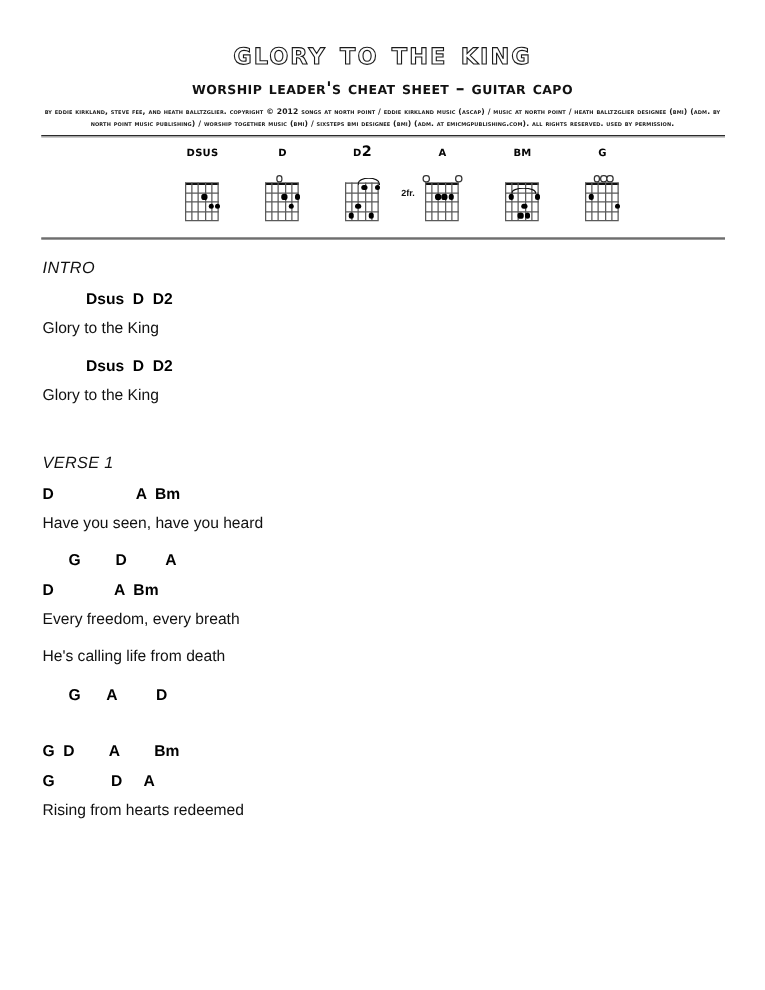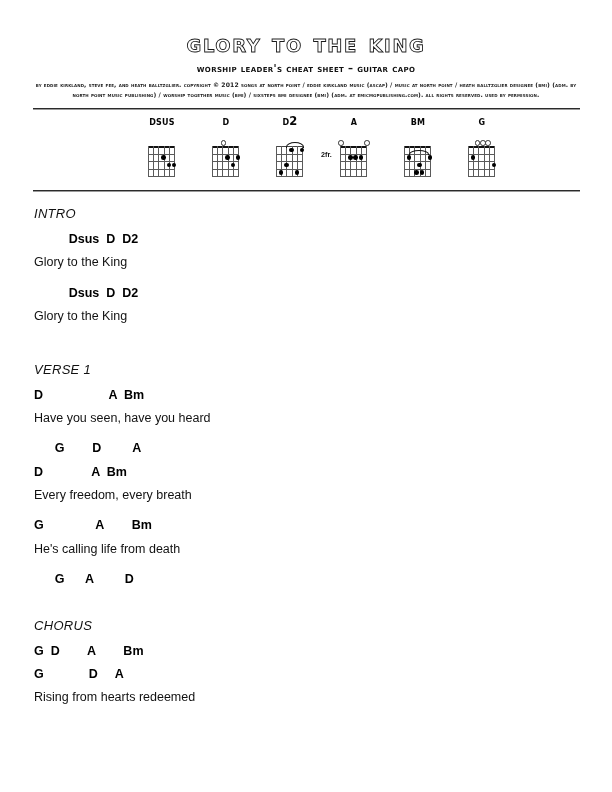--- a/index.html
+++ b/index.html
@@ -39,21 +39,21 @@
     color: #ffffff;
     -webkit-text-stroke: 0.9px #1a1a1a;
     margin: 0;
     padding-top: 30px;
     line-height: 1.0;
     white-space: nowrap;
   }
   .song-subtitle {
     text-align: center;
     font-family: "DejaVu Sans", sans-serif;
-    font-size: 10px;
+    font-size: 14px;
     font-weight: 700;
     font-variant: small-caps;
     text-transform: lowercase;
     letter-spacing: 0.35px;
     margin: 0;
     padding-top: 7px;
     color: #111111;
     white-space: nowrap;
   }
   .copyright {
@@ -389,29 +389,27 @@
 
     <div class="section-gap"></div>
 
     <div class="section">
       <div class="section-label">VERSE 1</div>
       <div class="chord-line">D                   A  Bm</div>
       <div class="lyric-line">Have you seen, have you heard</div>
       <div class="chord-line">      G        D         A</div>
       <div class="chord-line">D              A  Bm</div>
       <div class="lyric-line">Every freedom, every breath</div>
-      <div class="chord-line">G               A        Bm</div>
       <div class="lyric-line">He's calling life from death</div>
       <div class="chord-line">      G      A         D</div>
     </div>
 
     <div class="section-gap"></div>
 
     <div class="section">
-      <div class="section-label">CHORUS</div>
       <div class="chord-line">G  D        A        Bm</div>
       <div class="chord-line">G             D     A</div>
       <div class="lyric-line">Rising from hearts redeemed</div>
     </div>
 
   </div>
 
 </div>
 
 </body></html>

